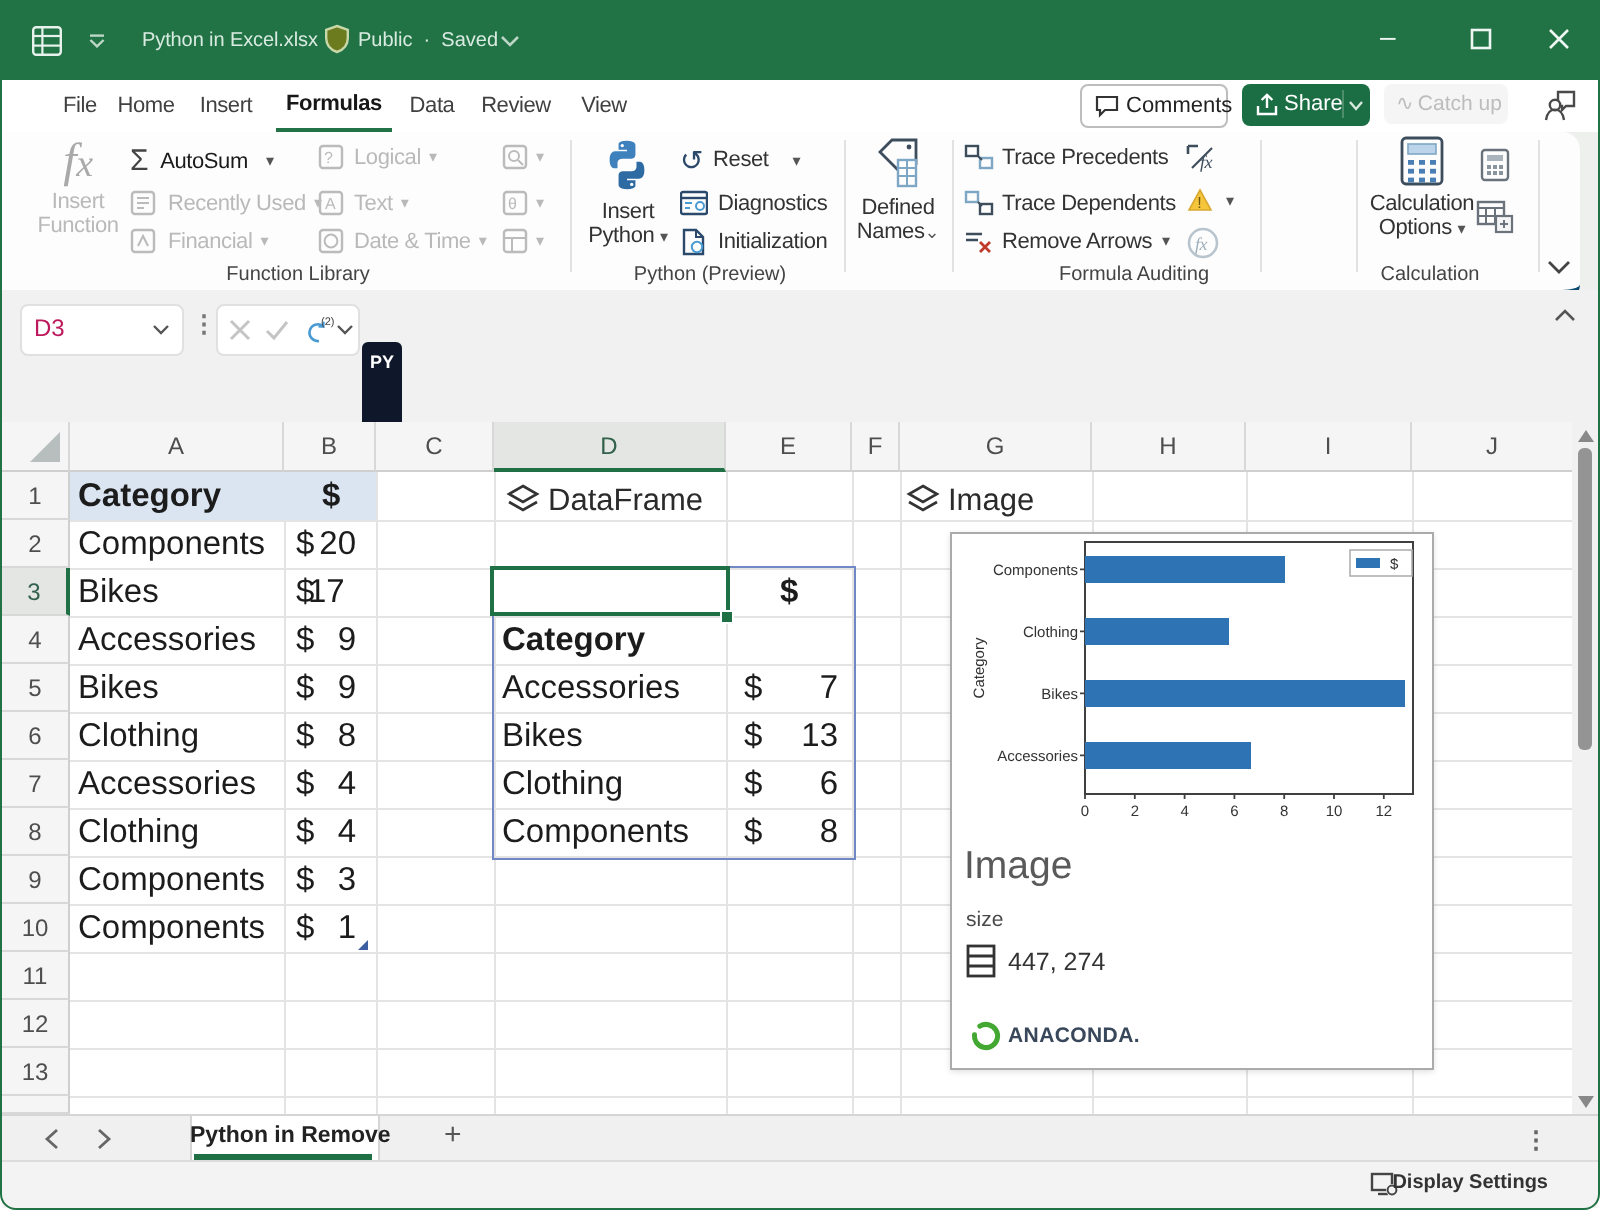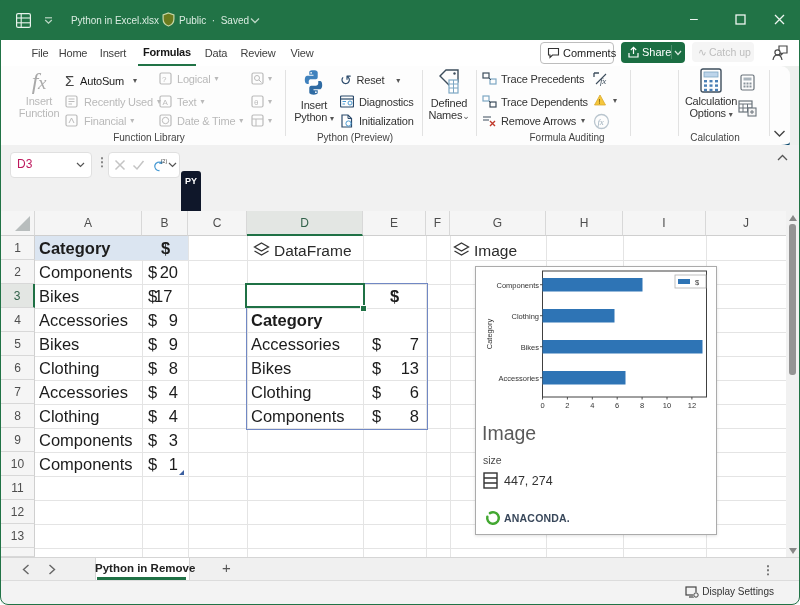--- a/index.html
+++ b/index.html
@@ -505,16 +505,16 @@
     <span style="position:absolute;left:761px;top:5px;font-size:12px;font-weight:700;color:#666;">⋮</span>
   </div>
 
   <div class="abs" id="statusbar">
     <svg style="position:absolute;right:99px;top:5px;" width="15" height="13" viewBox="0 0 15 13">
         <rect x="1" y="1" width="10" height="8" fill="none" stroke="#444" stroke-width="1.2"></rect>
         <path d="M4 11 H9" stroke="#444" stroke-width="1.2"></path>
         <circle cx="11" cy="9" r="3" fill="#f3f3f3"></circle>
         <circle cx="11" cy="9" r="2.2" fill="none" stroke="#444" stroke-width="1"></circle>
       </svg>
-    <span style="position:absolute;right:25px;top:5px;font-size:10px;">Display Settings</span>
+    <span style="position:absolute;right:25px;top:5px;font-size:10px;font-weight:bold;">Display Settings</span>
   </div>
   <div class="abs" id="frame"></div>
 </div>
 
 </body></html>

